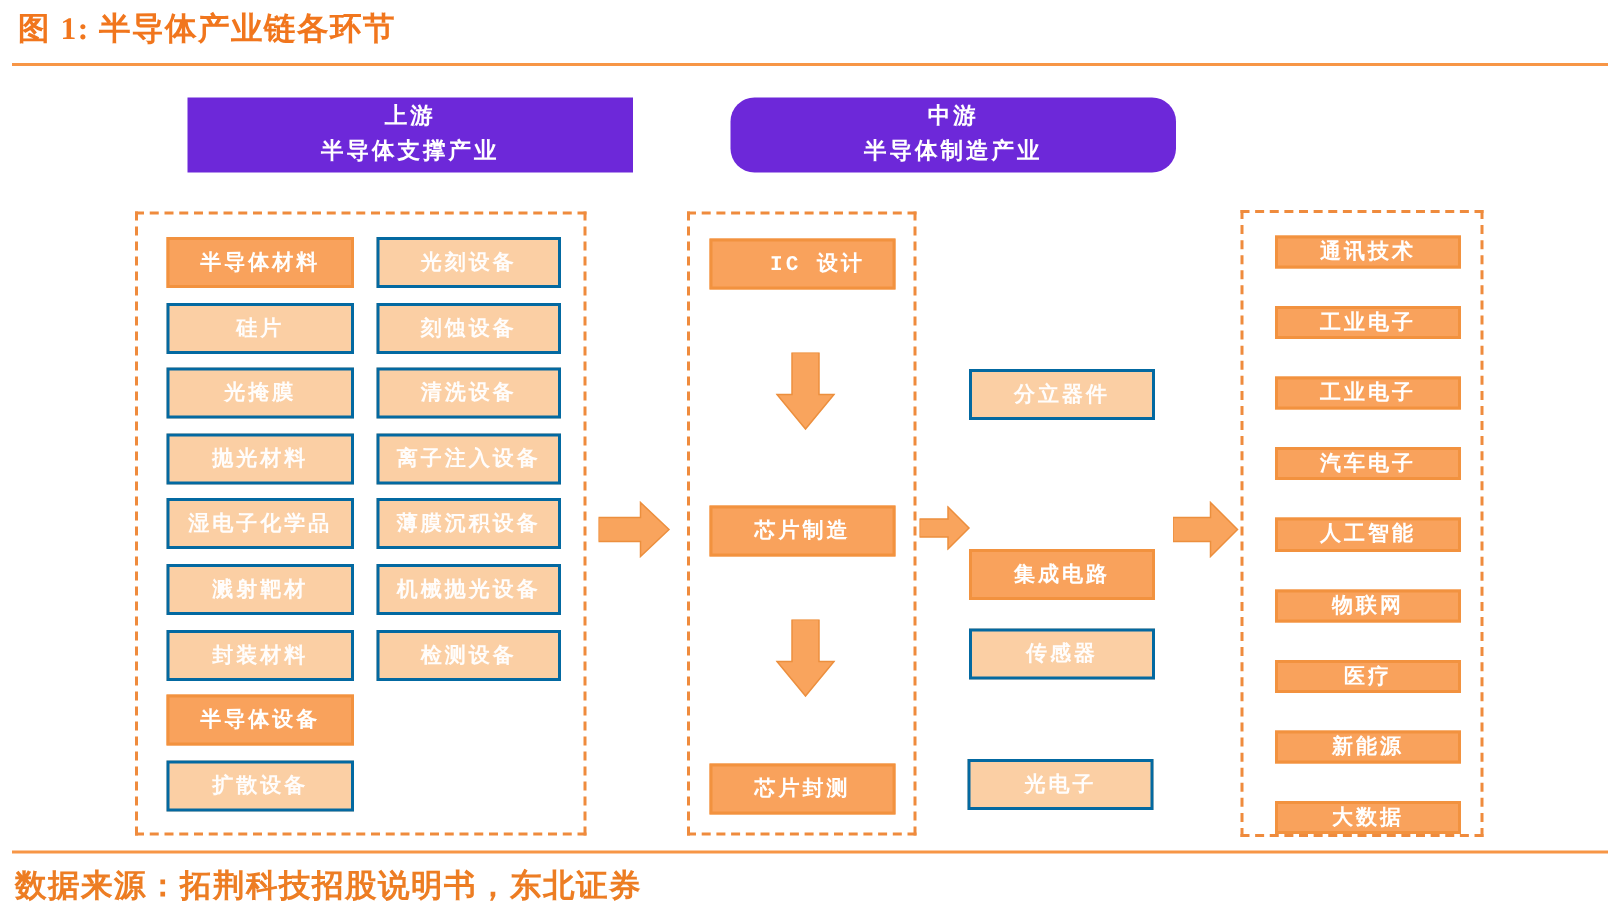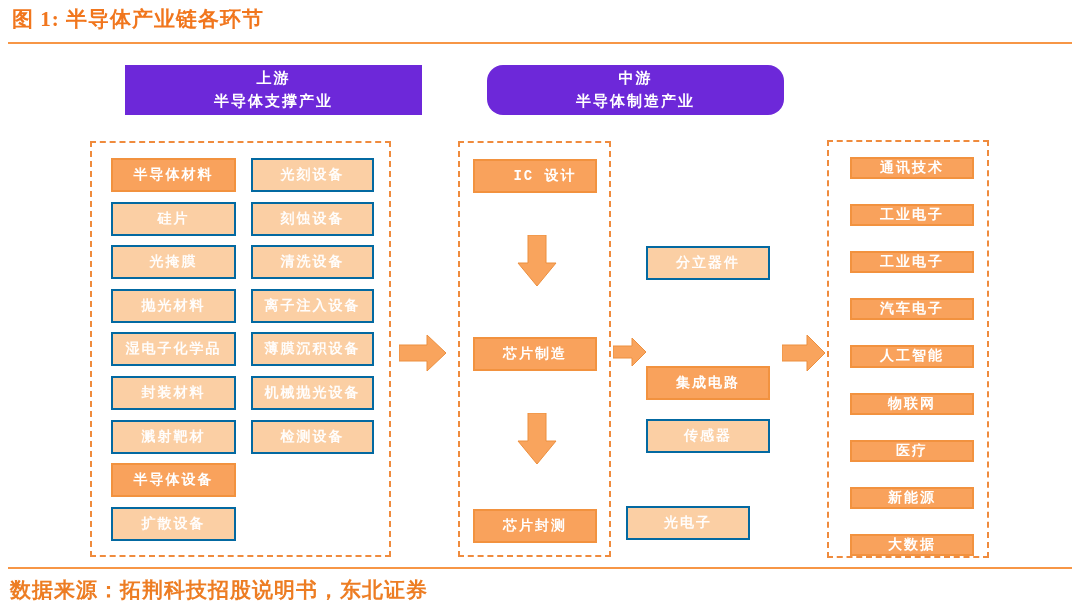--- a/index.html
+++ b/index.html
@@ -72,22 +72,22 @@
     <span>中游</span>
     <span>半导体制造产业</span>
   </div>
 
   <div class="dashed-group group-up">
     <div class="node dark">半导体材料</div>
     <div class="node light">硅片</div>
     <div class="node light">光掩膜</div>
     <div class="node light">抛光材料</div>
     <div class="node light">湿电子化学品</div>
+    <div class="node light">溅射靶材</div>
     <div class="node light">封装材料</div>
-    <div class="node light">溅射靶材</div>
     <div class="node dark">半导体设备</div>
     <div class="node light">扩散设备</div>
     <div class="node light">光刻设备</div>
     <div class="node light">刻蚀设备</div>
     <div class="node light">清洗设备</div>
     <div class="node light">离子注入设备</div>
     <div class="node light">薄膜沉积设备</div>
     <div class="node light">机械抛光设备</div>
     <div class="node light">检测设备</div>
   </div>
@@ -116,21 +116,21 @@
 
   <div class="arrow" style="left:613px; top:337px;">
     <svg width="34" height="30" viewBox="0 0 34 30">
       <polygon points="0,9 19,9 19,1 33,15 19,29 19,21 0,21" fill="#f9a45d" stroke="#ec8f3e" stroke-width="1"></polygon>
     </svg>
   </div>
 
   <div class="node light abs" style="left:646px; top:246px;">分立器件</div>
   <div class="node dark abs" style="left:646px; top:334px;margin-top:32px;">集成电路</div>
   <div class="node light abs" style="left:646px; top:419px;">传感器</div>
-  <div class="node light abs" style="left:626px; top:506px;">光电子</div>
+  <div class="node light abs" style="left:645px; top:506px;">光电子</div>
 
   <div class="arrow" style="left:782px; top:334px;">
     <svg width="44" height="38" viewBox="0 0 44 38">
       <polygon points="0,11 25,11 25,1 43,19 25,37 25,27 0,27" fill="#f9a45d" stroke="#ec8f3e" stroke-width="1"></polygon>
     </svg>
   </div>
 
   <div class="dashed-group group-down">
     <div class="node dark">通讯技术</div>
     <div class="node dark">工业电子</div>

